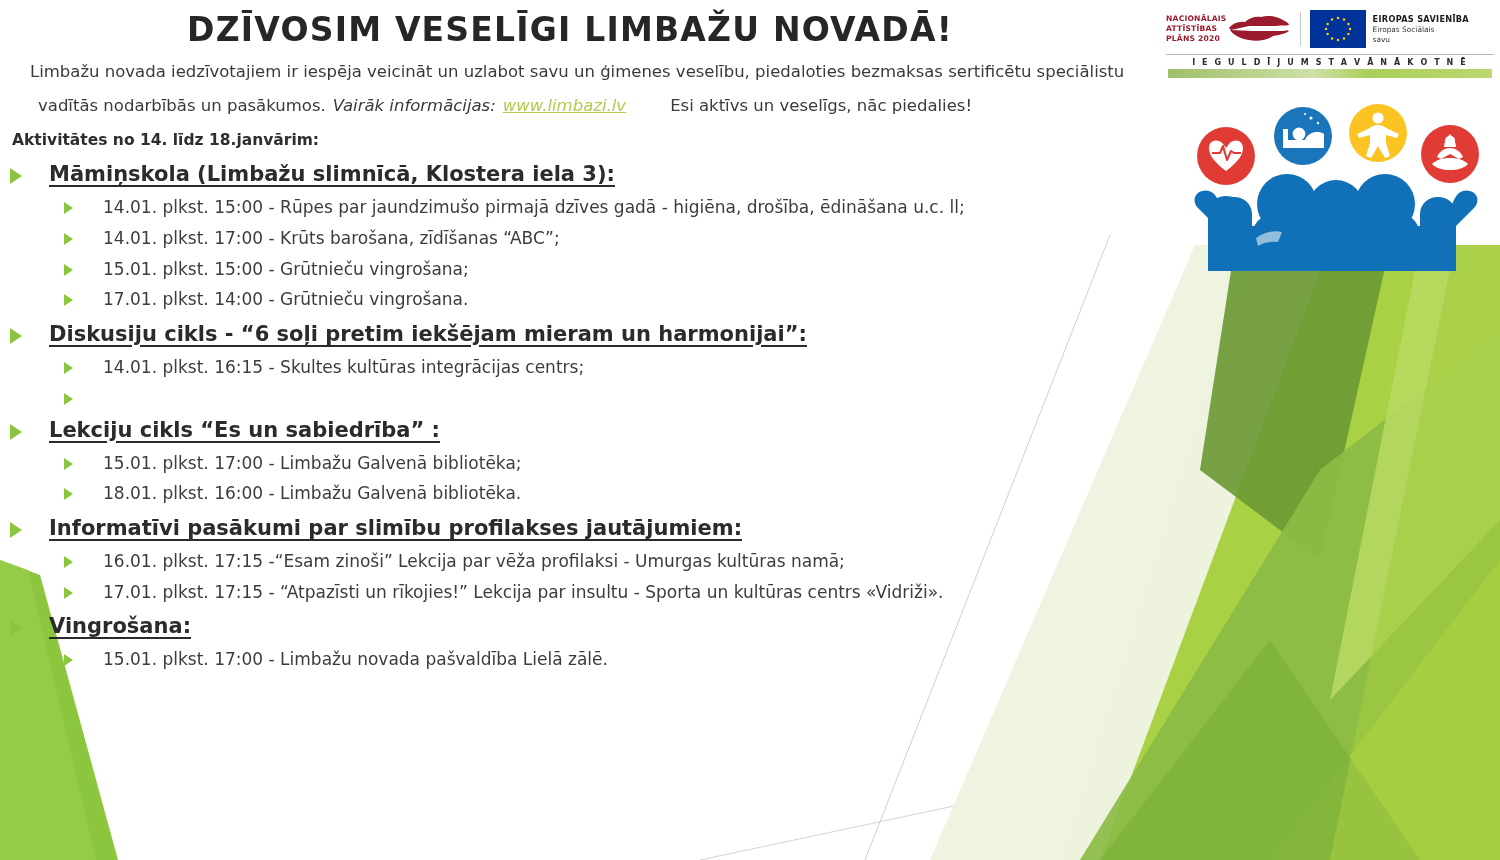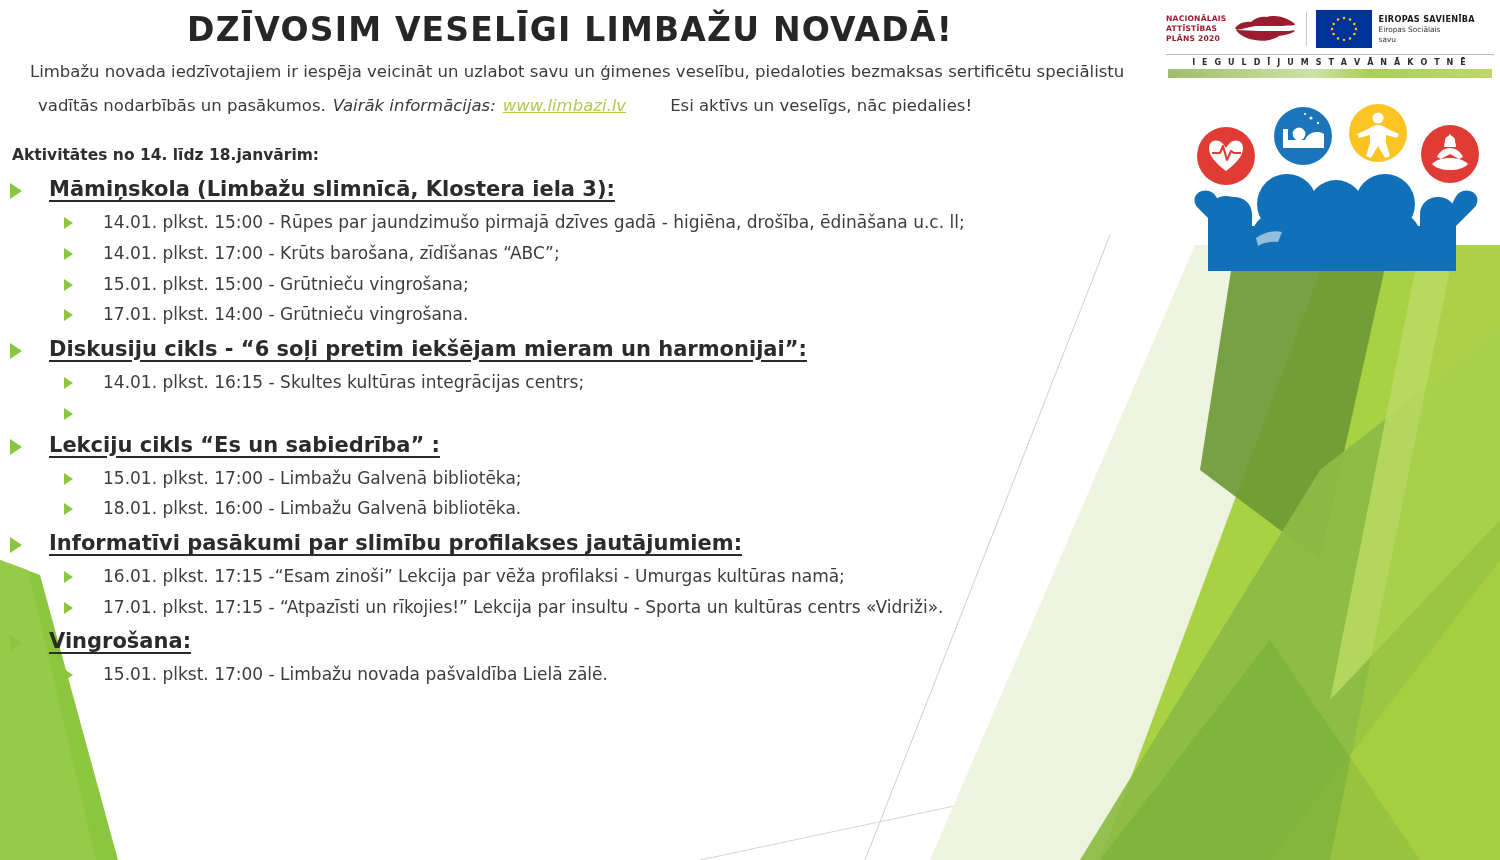--- a/index.html
+++ b/index.html
@@ -21,21 +21,21 @@
   .facets svg { position: absolute; top: 0; left: 0; width: 1500px; height: 860px; }
 
   
   #logo-strip {
     position: absolute; top: 0; left: 1160px;
     width: 340px; height: 84px;
     background: #ffffff;
     z-index: 40;
   }
   .logo-row { display: flex; align-items: center; height: 52px; padding: 6px 4px 0 6px; }
-  .nap-block { display: flex; align-items: center; gap: 6px; }
+  .nap-block { display: flex; align-items: center; gap: 0; }
   .nap-text {
     font-family: "DejaVu Sans", sans-serif;
     font-size: 7.6px; font-weight: bold; line-height: 1.32;
     color: #9B1C2E; letter-spacing: .2px; white-space: nowrap;
   }
   .nap-map { width: 64px; height: 34px; }
   .vdivider { width: 1px; height: 34px; background: #c8c8c8; margin: 0 9px; }
   .eu-block { display: flex; align-items: center; gap: 7px; }
   .eu-flag { width: 56px; height: 38px; display: block; }
   .eu-text-main {
@@ -80,21 +80,21 @@
   #intro-line1 { margin-top: 14px; padding-left: 6px; }
   #intro-line2 { margin-top: 16px; padding-left: 14px; display: flex; align-items: baseline; flex-wrap: nowrap; }
   .ital { font-style: italic; margin-left: 7px; }
   #site-link {
     font-style: italic; color: #B0CB4F; text-decoration: underline;
     margin-left: 7px; cursor: pointer;
   }
   .tail { margin-left: 44px; }
 
   #activities-line {
-    margin-top: 31px; padding-left: 12px;
+    margin-top: 16px; padding-left: 12px;
     font-size: 15.5px; font-weight: bold; color: #2e2e2e;
   }
 
   
   .section { margin-top: 13px; }
   .sec-head-row { display: flex; align-items: flex-start; }
   .arrow-lg {
     width: 0; height: 0; flex: 0 0 auto;
     border-top: 8px solid transparent;
     border-bottom: 8px solid transparent;

